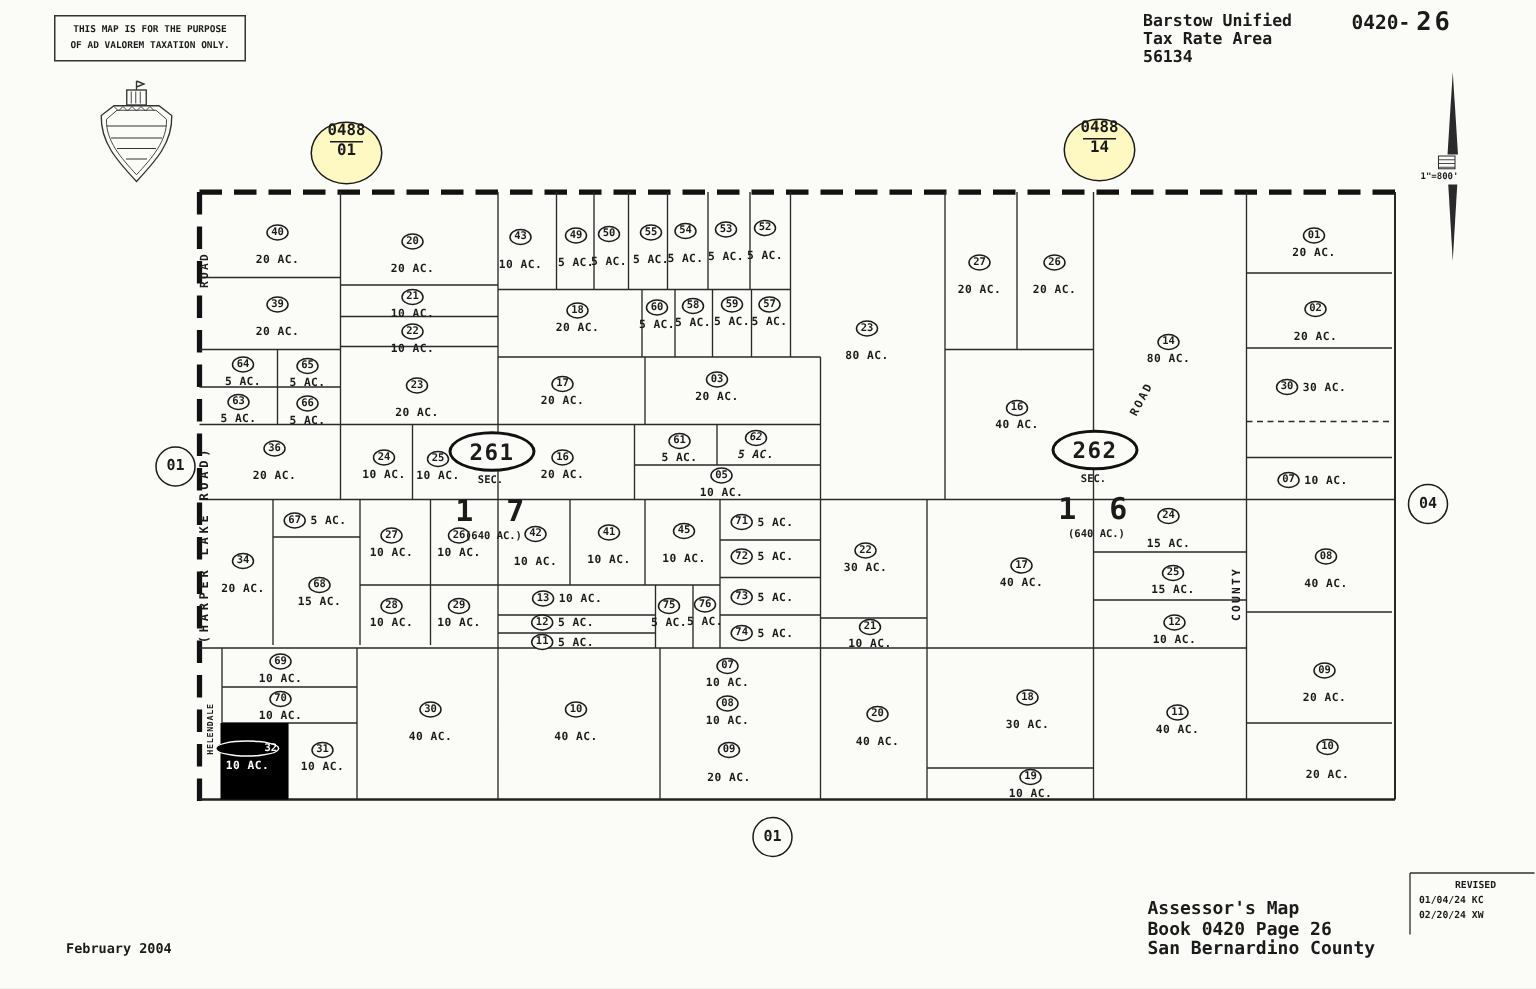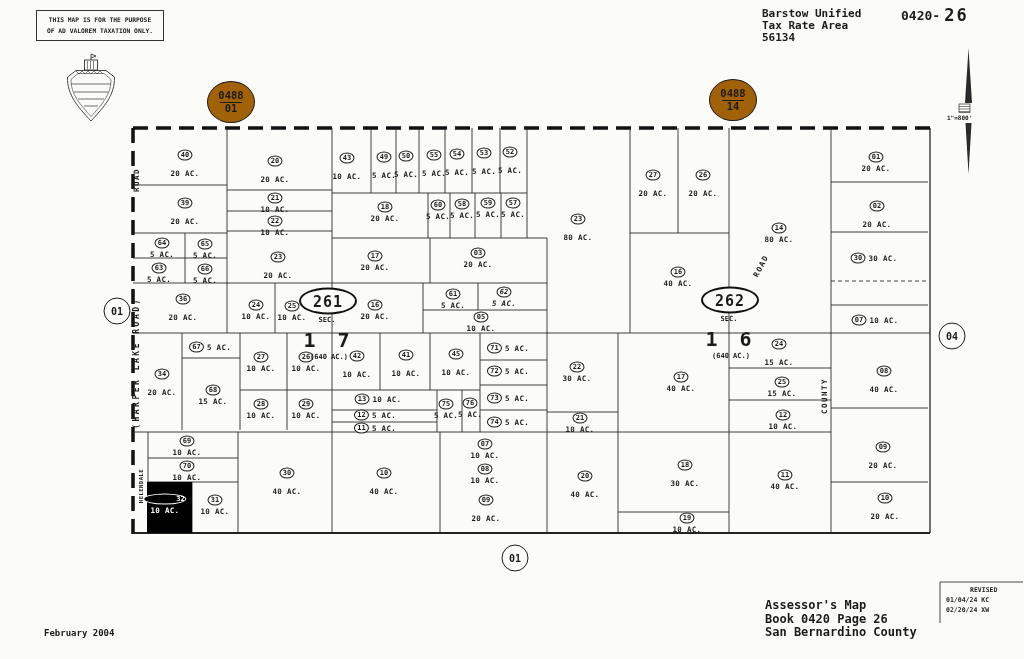--- a/index.html
+++ b/index.html
@@ -23,21 +23,21 @@
   .road{position:absolute;font-weight:bold;}
   .rd-s{font-size:7.5px;letter-spacing:1.5px;}
   .rd-l{font-size:8px;letter-spacing:2.5px;}
   .rd-x{font-size:5.5px;letter-spacing:.5px;}
   
   .edgec{position:absolute;width:25px;height:25px;border:1.5px solid #1b1b1b;border-radius:50%;
          display:flex;align-items:center;justify-content:center;font-size:10px;font-weight:bold;
          transform:translate(-50%,-50%);background:#fbfbf8;}
   .bookref{position:absolute;width:46px;height:40px;border:1.4px solid #1b1b1b;border-radius:50%;
          transform:translate(-50%,-50%);display:flex;flex-direction:column;align-items:center;
-         justify-content:center;font-size:10.5px;font-weight:bold;line-height:1.1;background:#a16207;}
+         font-size:10.5px;font-weight:bold;line-height:1.1;background:#fef9c3;}
   .bookref .bot{border-top:1px solid #1b1b1b;padding:0 5px;}
   
   .secoval{position:absolute;width:54px;height:23px;border:2px solid #111;border-radius:50%;
          display:flex;align-items:center;justify-content:center;font-size:15px;font-weight:bold;
          letter-spacing:1px;transform:translate(-50%,-50%);background:#fbfbf8;}
   .seclbl,.secac{font-size:7px;font-weight:bold;}
   .secnum{font-size:20px;font-weight:bold;letter-spacing:5px;}
   
   .disclaimer{position:absolute;left:36px;top:10px;width:126px;height:29px;border:1.2px solid #333;
          display:flex;flex-direction:column;align-items:center;justify-content:center;

